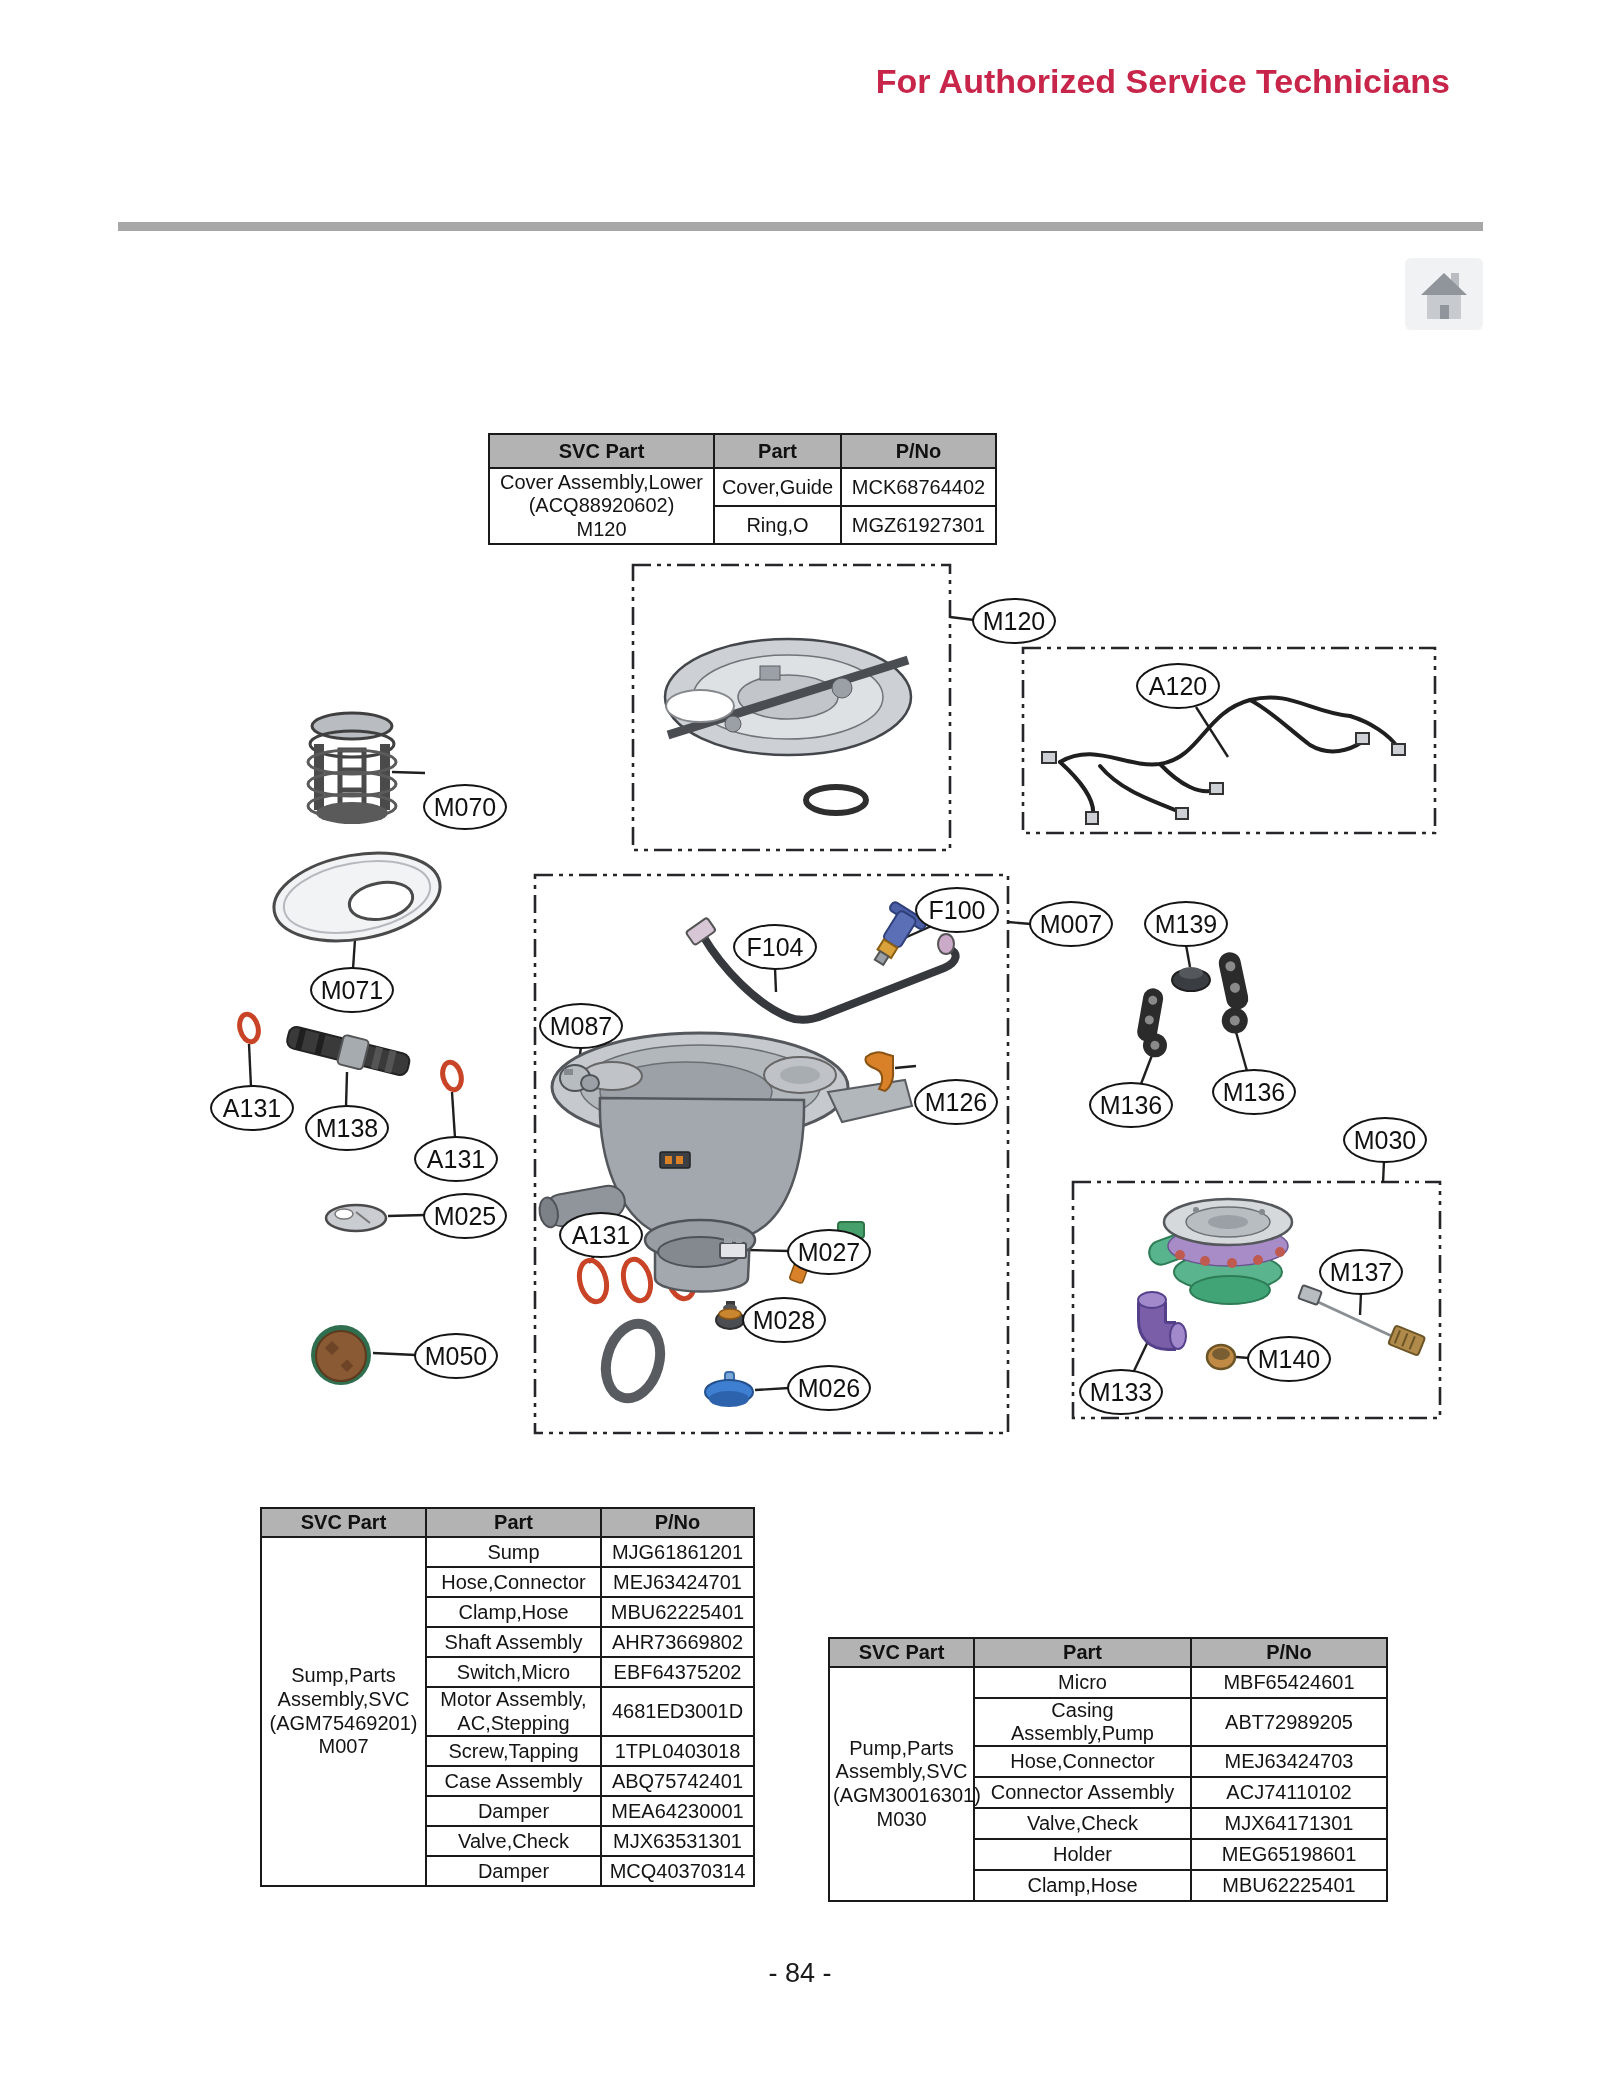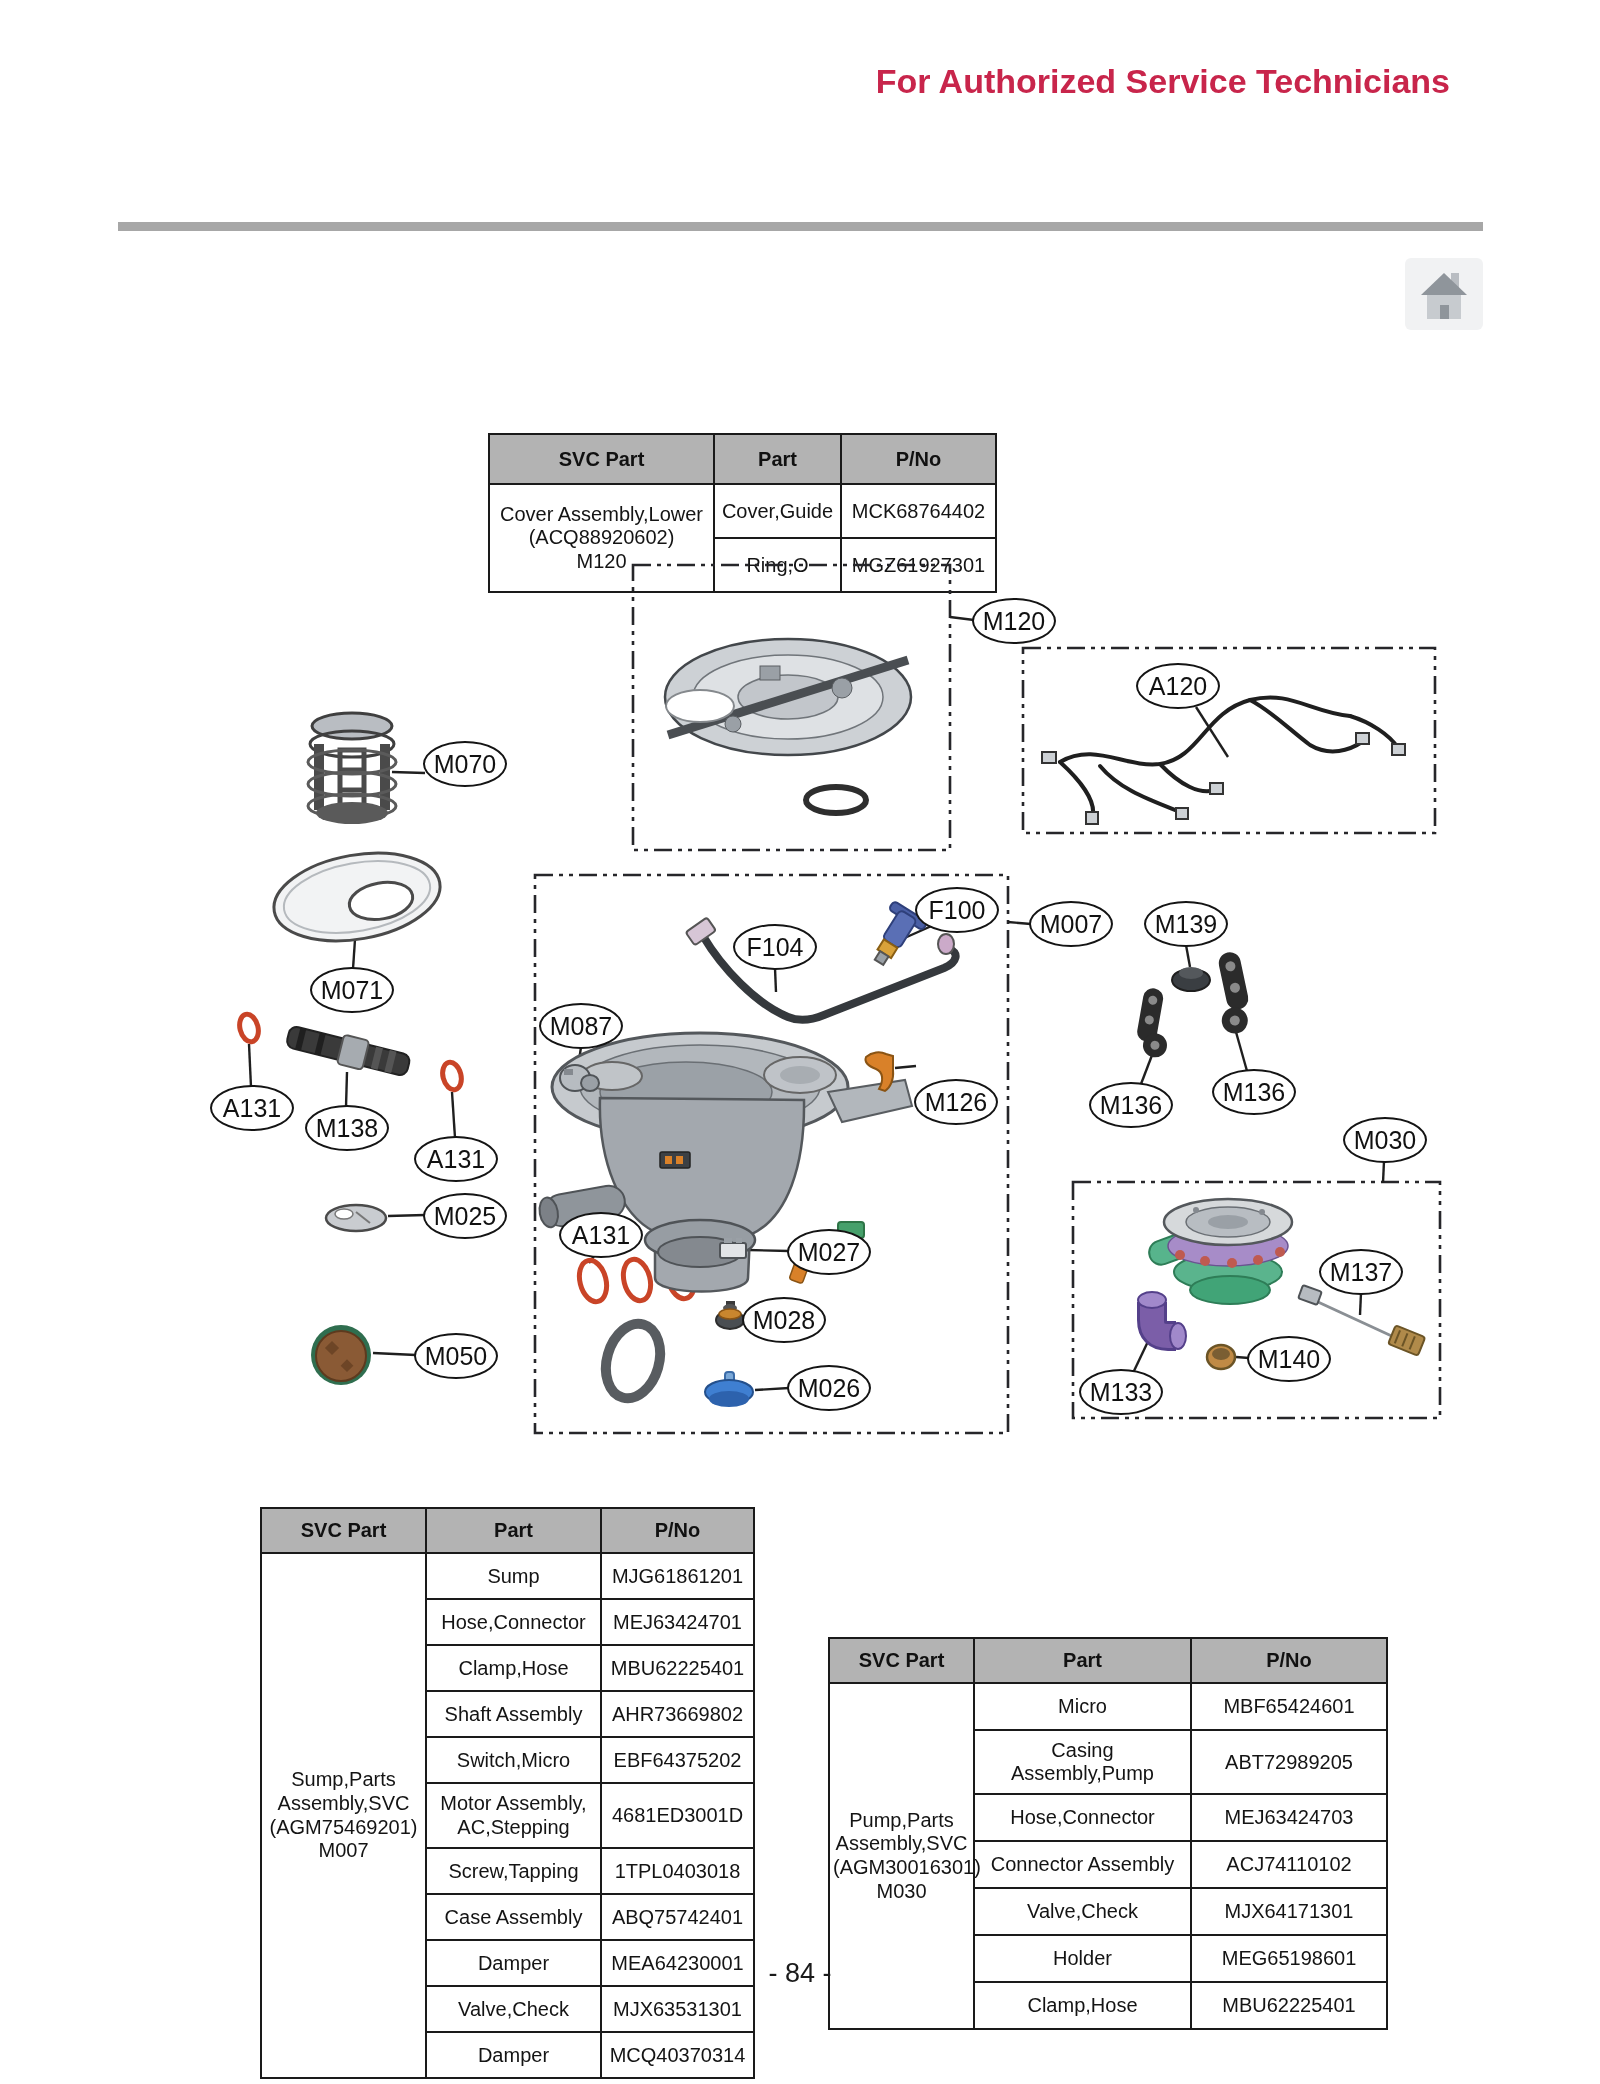--- a/index.html
+++ b/index.html
@@ -8,21 +8,21 @@
     font-family:"Liberation Sans","DejaVu Sans",sans-serif; color:#141414; overflow:hidden;
   }
   .hdr { position:absolute; top:62px; right:150px; font-size:34px; font-weight:bold; color:#c8254b; }
   .bar { position:absolute; left:118px; top:222px; width:1365px; height:9px; background:#a7a7a7; }
   .heading { position:absolute; left:124px; top:258px; display:flex; align-items:center; gap:16px; }
   .heading .sq { width:28px; height:28px; background:#1c1c1c; }
   .heading .t { font-size:36px; font-weight:bold; letter-spacing:.5px; color:#141414; }
   .homebtn { position:absolute; left:1405px; top:258px; width:78px; height:72px; background:#f1f2f3;
     border-radius:6px; display:flex; align-items:center; justify-content:center; cursor:pointer; }
   table { border-collapse:collapse; table-layout:fixed; position:absolute; background:#fff; }
-  th,td { border:2px solid #1a1a1a; text-align:center; vertical-align:middle; padding:8px 3px; }
+  th,td { border:2px solid #1a1a1a; text-align:center; vertical-align:middle; padding:0 3px; }
   th { background:#b3b3b3; font-weight:bold; color:#111; }
   .pre { white-space:pre-line; line-height:1.18; }
   #tbl-top { left:488px; top:433px; width:507px; font-size:20px; }
   #tbl-top th { height:32px; }  #tbl-top td { height:36px; }
   #tbl-sump { left:260px; top:1507px; width:493px; font-size:20px; }
   #tbl-sump th { height:27px; } #tbl-sump td { height:28px; }
   #tbl-pump { left:828px; top:1637px; width:558px; font-size:20px; }
   #tbl-pump th { height:27px; } #tbl-pump td { height:29px; }
   svg.diagram { position:absolute; left:0; top:0; z-index:1; pointer-events:none; }
   .callout { position:absolute; width:80px; height:42px; border:2.5px solid #141414; border-radius:50%;
@@ -292,21 +292,21 @@
         <line x1="1396" y1="1333" x2="1396" y2="1347" stroke="#6b5426" stroke-width="2"></line>
         <line x1="1404" y1="1333" x2="1404" y2="1347" stroke="#6b5426" stroke-width="2"></line>
         <line x1="1412" y1="1333" x2="1412" y2="1347" stroke="#6b5426" stroke-width="2"></line>
       </g>
     </g>
   </svg>
 
   <div id="callouts">
       <div class="callout" style="left: 1014px; top: 621px;">M120</div>
       <div class="callout" style="left: 1178px; top: 686px;">A120</div>
-      <div class="callout" style="left: 465px; top: 764px; text-align: right;">M070</div>
+      <div class="callout" style="left: 465px; top: 807px; text-align: right;">M070</div>
       <div class="callout" style="left: 352px; top: 990px;">M071</div>
       <div class="callout" style="left: 775px; top: 947px;">F104</div>
       <div class="callout" style="left: 957px; top: 910px;">F100</div>
       <div class="callout" style="left: 1071px; top: 924px;">M007</div>
       <div class="callout" style="left: 1186px; top: 924px;">M139</div>
       <div class="callout" style="left: 581px; top: 1026px;">M087</div>
       <div class="callout" style="left: 956px; top: 1102px;">M126</div>
       <div class="callout" style="left: 1131px; top: 1105px;">M136</div>
       <div class="callout" style="left: 1254px; top: 1092px;">M136</div>
       <div class="callout" style="left: 1385px; top: 1140px;">M030</div>

